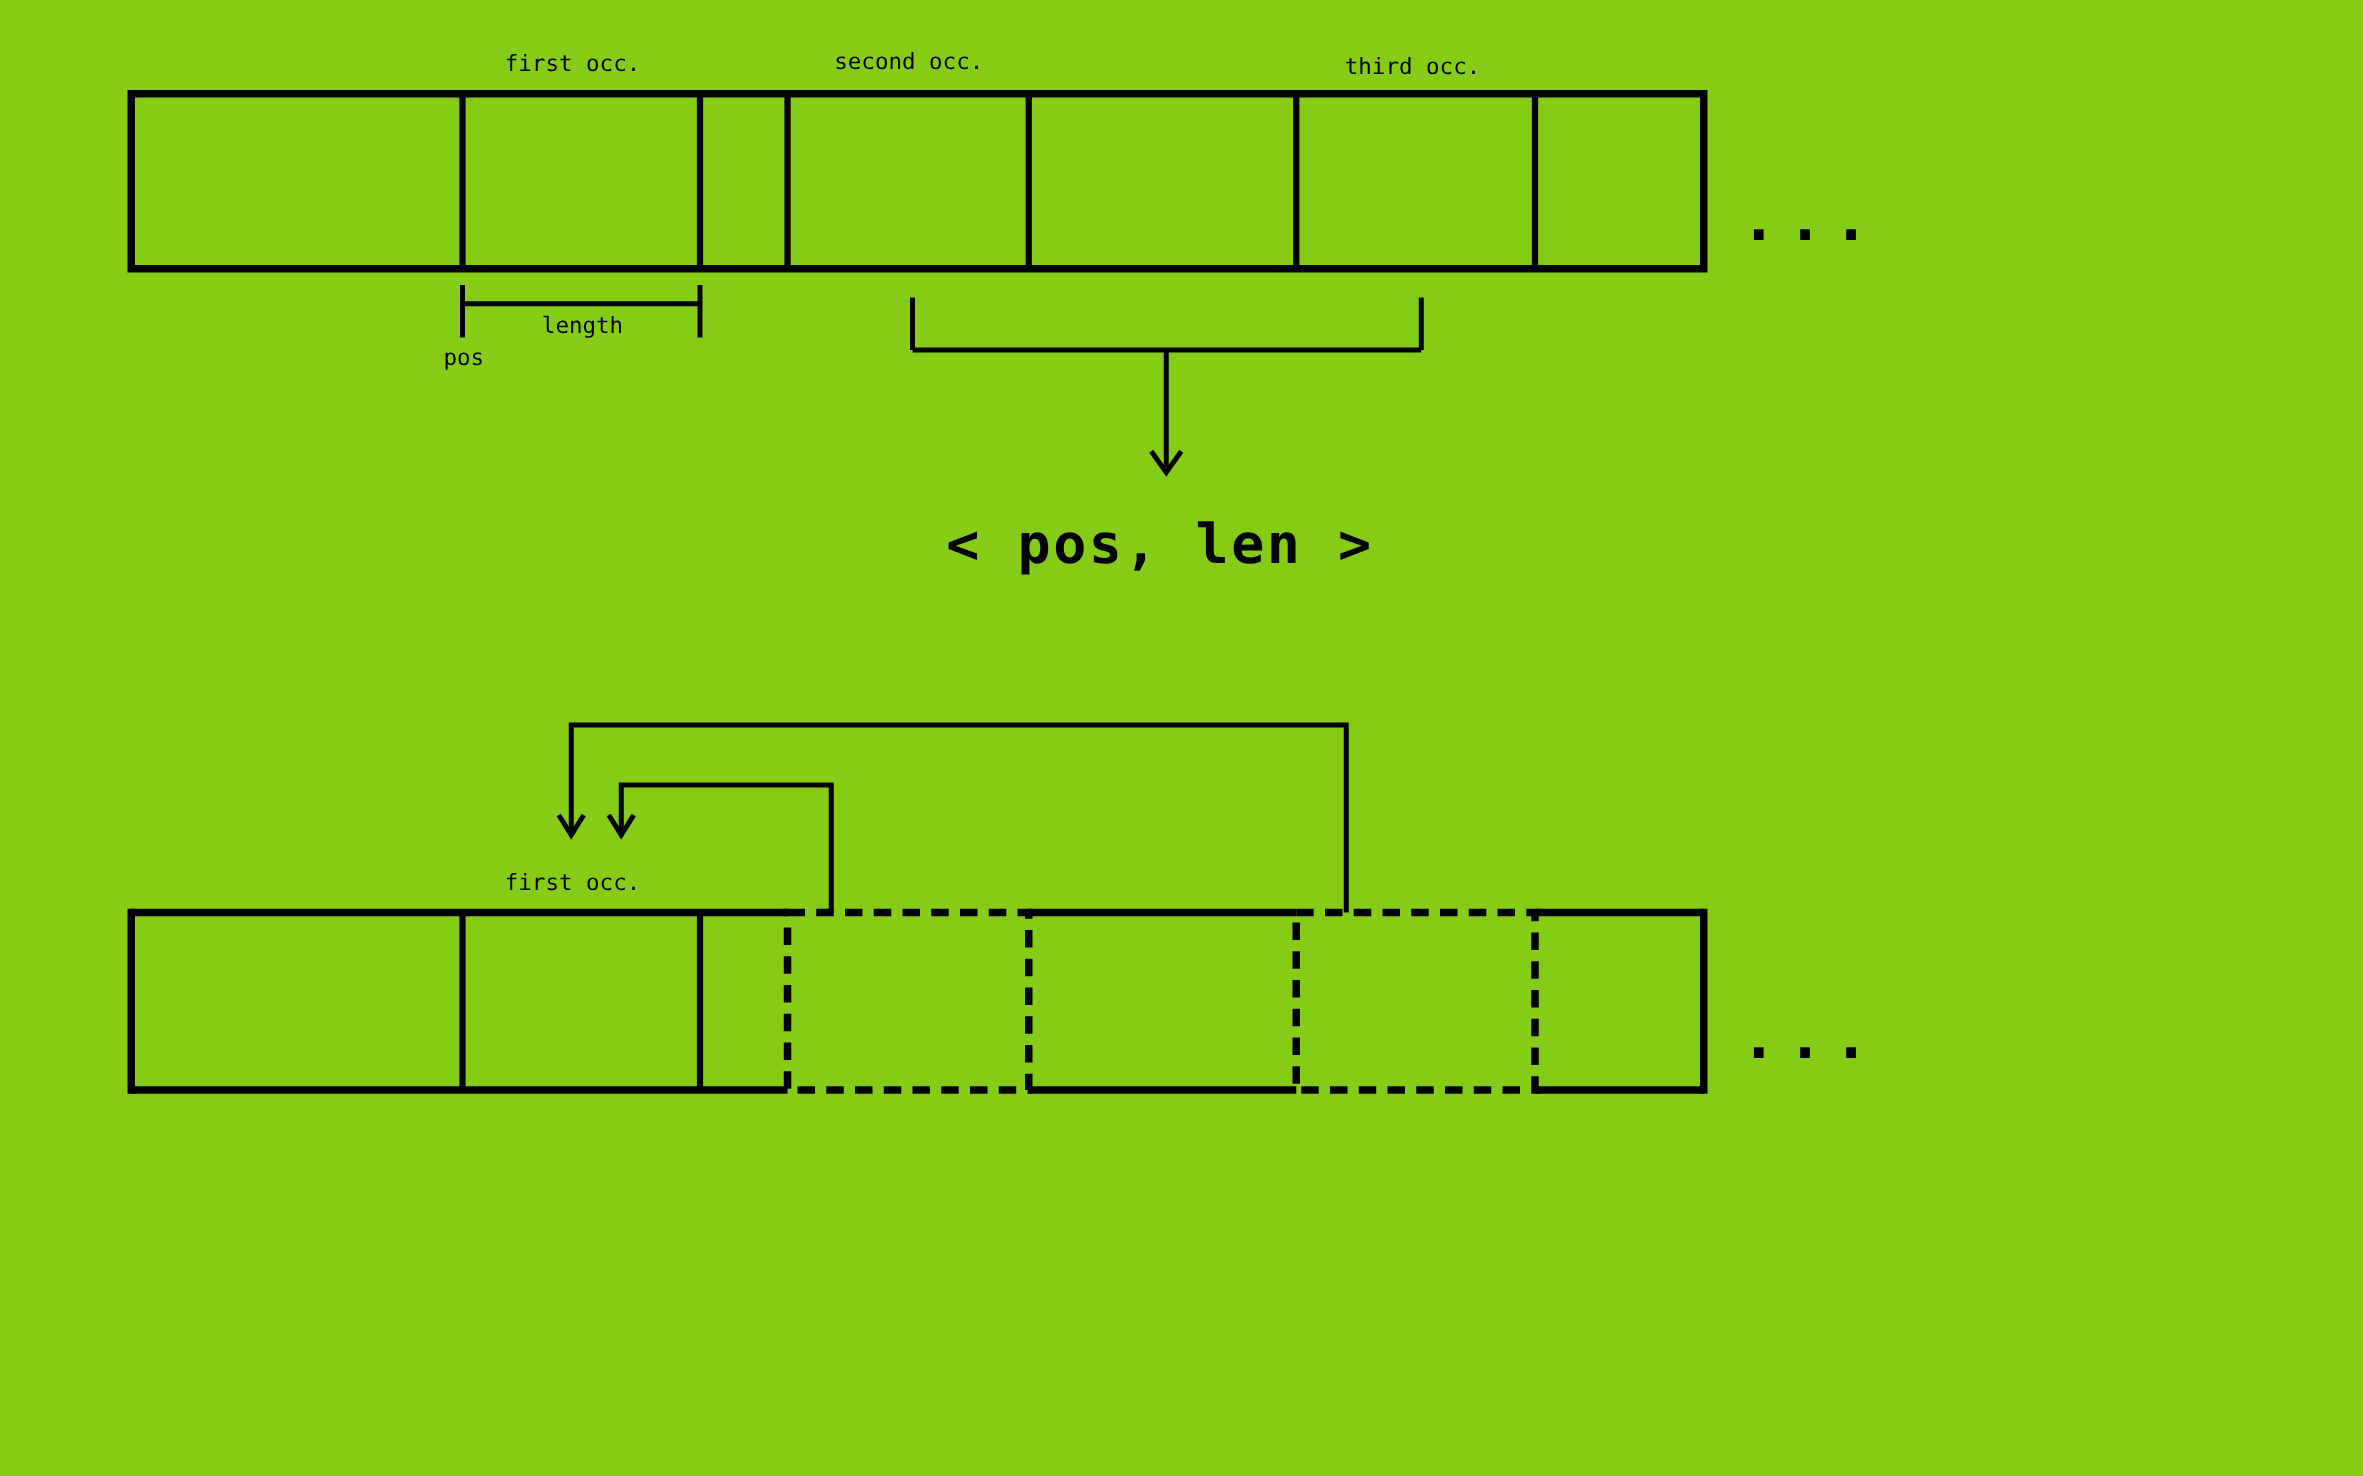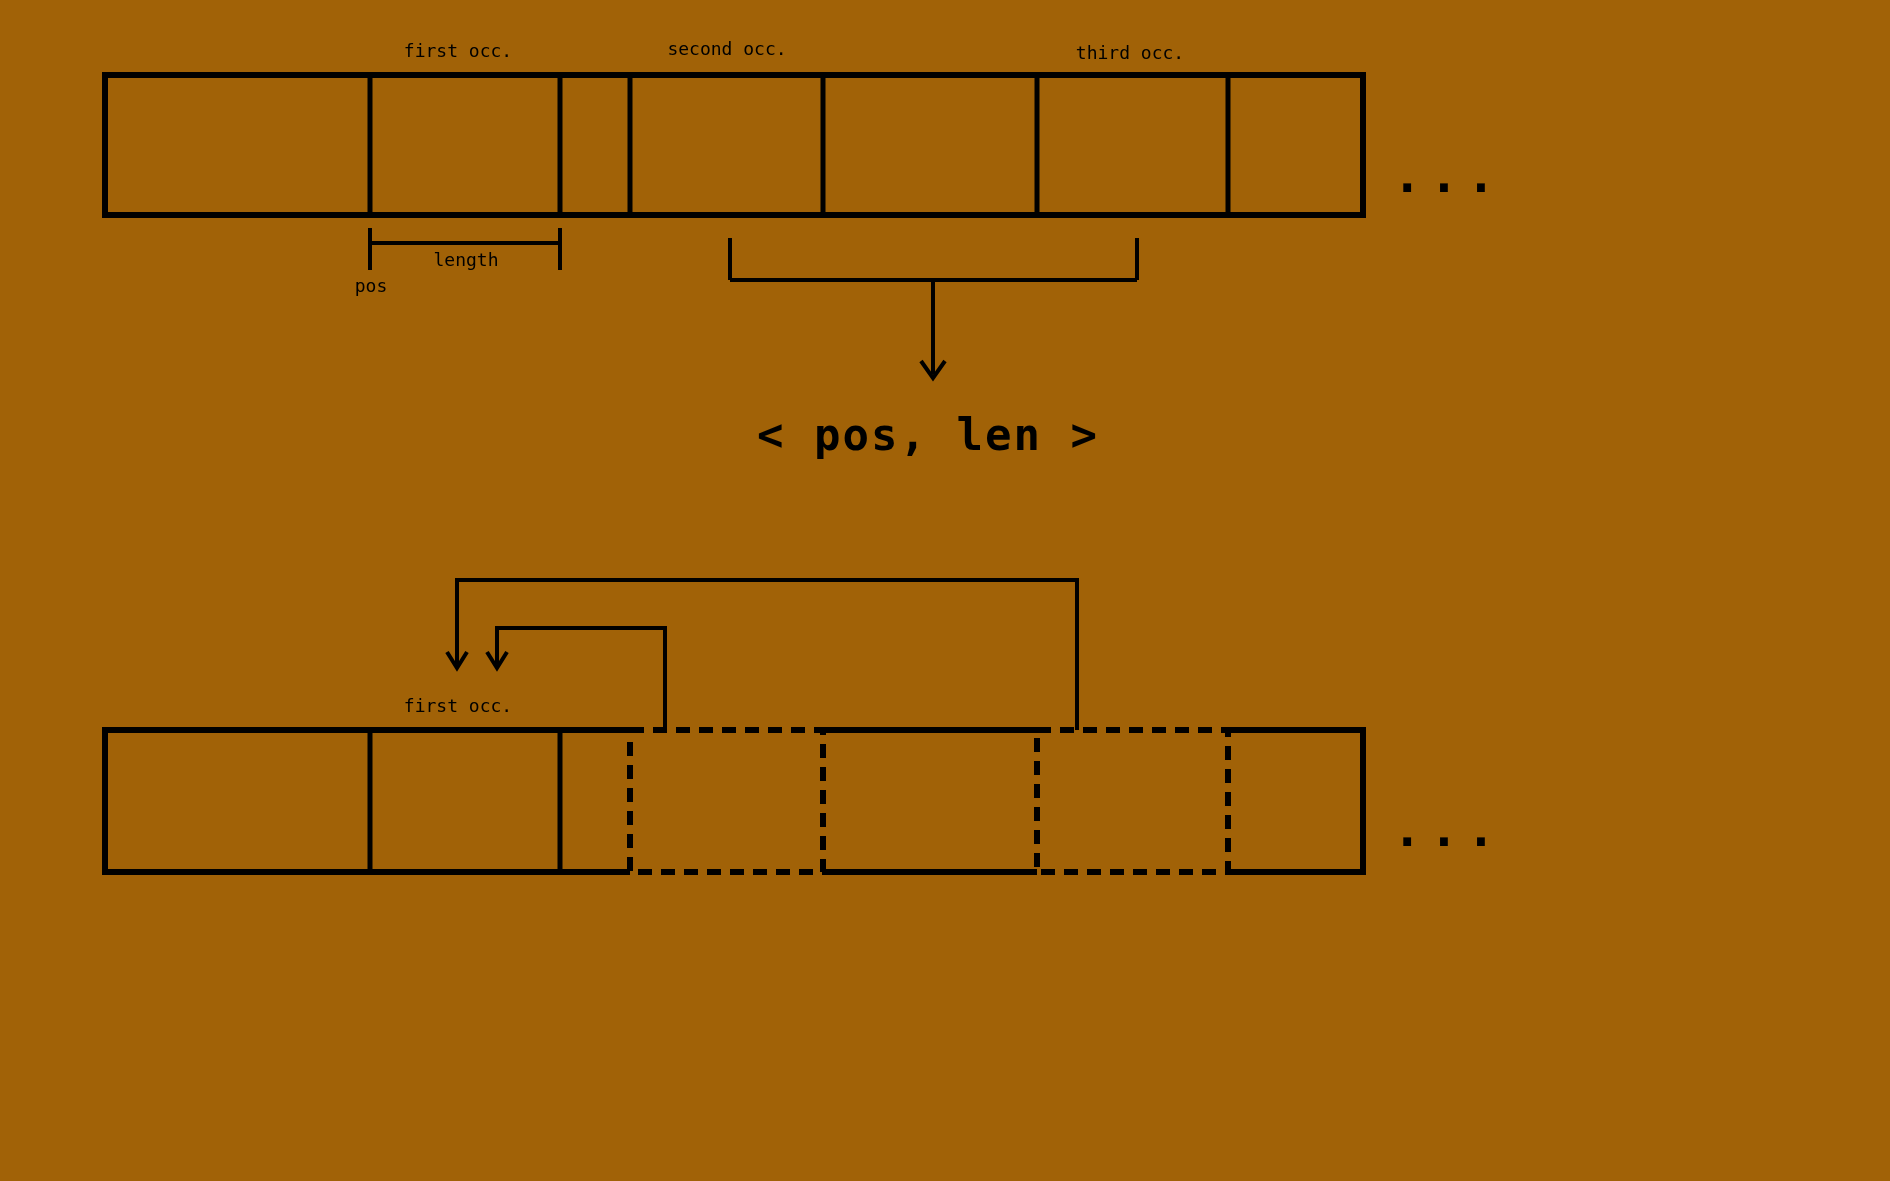--- a/index.html
+++ b/index.html
@@ -4,21 +4,21 @@
 <style>
   html, body {
     margin: 0;
     padding: 0;
     background: #ffffff;
   }
   .canvas {
     position: relative;
     width: 1890px;
     height: 1181px;
-    background: #a16207;
+    background: #84cc16;
     overflow: hidden;
     font-family: "DejaVu Sans Mono", monospace;
   }
   svg {
     position: absolute;
     top: 0;
     left: 0;
     display: block;
   }
   .lbl {

